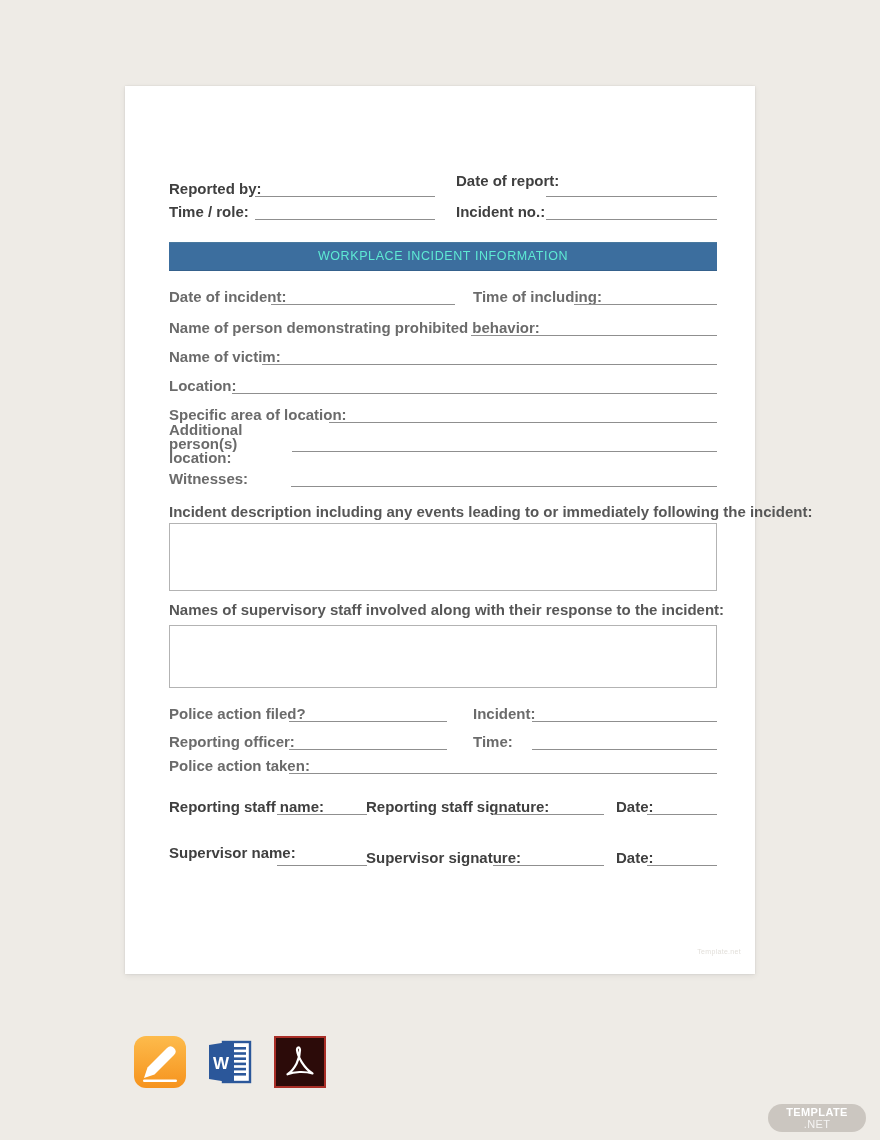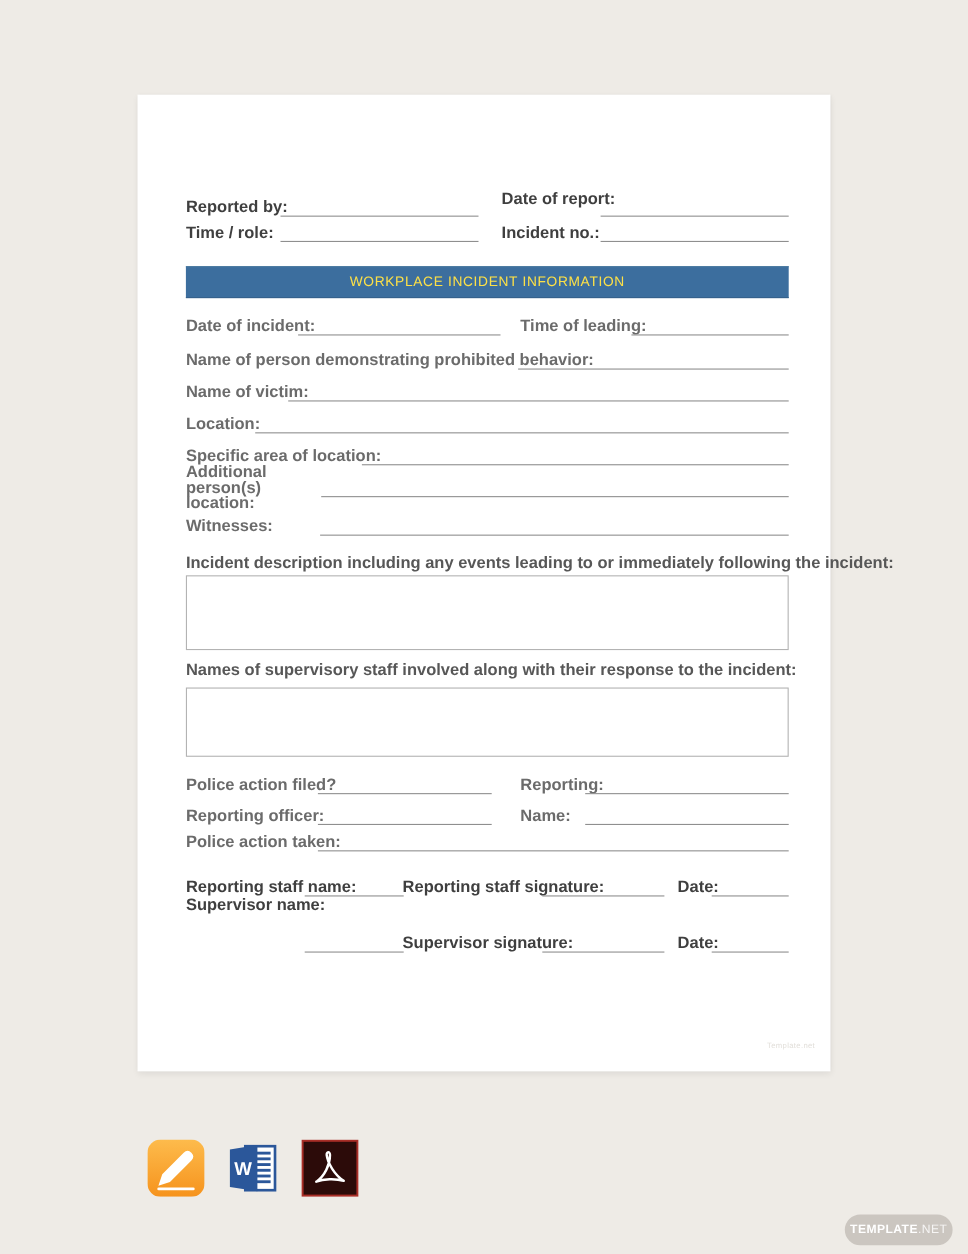--- a/index.html
+++ b/index.html
@@ -23,37 +23,37 @@
   .dk{color:#3f3f3f;}
   .md{color:#575757;}
   .wrap{white-space:normal;width:130px;}
   .line{
     position:absolute;height:13px;border-bottom:1px solid #8f8f8f;
   }
   .banner{
     position:absolute;left:44px;top:156px;width:548px;height:29px;
     background:#3c6e9e;border-top:1px solid #49799f;border-bottom:1px solid #35618c;
     box-sizing:border-box;
-    color:#fde047;font-size:12.5px;letter-spacing:.6px;
+    color:#5eead4;font-size:12.5px;letter-spacing:.6px;
     text-align:center;line-height:27px;
   }
   .box{
     position:absolute;left:44px;width:548px;border:1px solid #b3b3b3;
     box-sizing:border-box;background:#fff;
   }
   .wm{
     position:absolute;right:14px;top:862px;font-size:7px;color:#e2dfda;letter-spacing:.3px;
   }
   .appicon{
     position:absolute;top:1036px;width:52px;height:52px;cursor:pointer;
   }
   .badge{
     position:absolute;left:768px;top:1104px;width:98px;height:28px;border-radius:14px;
     background:#cbc6c0;display:flex;align-items:center;justify-content:center;
-    font-size:11px;letter-spacing:.4px;cursor:pointer;
+    font-size:11px;letter-spacing:.4px;cursor:pointer;flex-direction:column;
   }
   .badge .b{font-weight:700;color:#ffffff;}
   .badge .t{font-weight:400;color:rgba(255,255,255,.82);}
 </style>
 </head>
 <body>
 
 <div class="page">
 
 
@@ -64,21 +64,21 @@
 
   <span class="lbl dk" style="left:44px;top:119px">Time / role:</span>
   <div class="line" style="left:130px;top:120px;width:180px"></div>
   <span class="lbl dk" style="left:331px;top:119px">Incident no.:</span>
   <div class="line" style="left:421px;top:120px;width:171px"></div>
 
   <div class="banner">WORKPLACE INCIDENT INFORMATION</div>
 
   <span class="lbl" style="left:44px;top:204px">Date of incident:</span>
   <div class="line" style="left:146px;top:205px;width:184px"></div>
-  <span class="lbl" style="left:348px;top:204px">Time of leading:</span>
+  <span class="lbl" style="left:348px;top:204px">Time of including:</span>
   <div class="line" style="left:449px;top:205px;width:143px"></div>
 
   <span class="lbl" style="left:44px;top:235px">Name of person demonstrating prohibited behavior:</span>
   <div class="line" style="left:346px;top:236px;width:246px"></div>
 
   <span class="lbl" style="left:44px;top:264px">Name of victim:</span>
   <div class="line" style="left:137px;top:265px;width:455px"></div>
 
   <span class="lbl" style="left:44px;top:293px">Location:</span>
   <div class="line" style="left:107px;top:294px;width:485px"></div>
@@ -93,39 +93,39 @@
   <div class="line" style="left:166px;top:387px;width:426px"></div>
 
   <span class="lbl md" style="left:44px;top:419px">Incident description including any events leading to or immediately following the incident:</span>
   <div class="box" style="top:437px;height:68px"></div>
 
   <span class="lbl md" style="left:44px;top:517px">Names of supervisory staff involved along with their response to the incident:</span>
   <div class="box" style="top:539px;height:63px"></div>
 
   <span class="lbl" style="left:44px;top:621px">Police action filed?</span>
   <div class="line" style="left:164px;top:622px;width:158px"></div>
-  <span class="lbl" style="left:348px;top:621px">Reporting:</span>
+  <span class="lbl" style="left:348px;top:621px">Incident:</span>
   <div class="line" style="left:407px;top:622px;width:185px"></div>
 
   <span class="lbl" style="left:44px;top:649px">Reporting officer:</span>
   <div class="line" style="left:164px;top:650px;width:158px"></div>
-  <span class="lbl" style="left:348px;top:649px">Name:</span>
+  <span class="lbl" style="left:348px;top:649px">Time:</span>
   <div class="line" style="left:407px;top:650px;width:185px"></div>
 
   <span class="lbl" style="left:44px;top:673px">Police action taken:</span>
   <div class="line" style="left:164px;top:674px;width:428px"></div>
 
   <span class="lbl dk" style="left:44px;top:714px">Reporting staff name:</span>
   <div class="line" style="left:152px;top:715px;width:90px"></div>
   <span class="lbl dk" style="left:241px;top:714px">Reporting staff signature:</span>
   <div class="line" style="left:368px;top:715px;width:111px"></div>
   <span class="lbl dk" style="left:491px;top:714px">Date:</span>
   <div class="line" style="left:522px;top:715px;width:70px"></div>
 
-  <span class="lbl dk" style="left:44px;top:730px">Supervisor name:</span>
+  <span class="lbl dk" style="left:44px;top:760px">Supervisor name:</span>
   <div class="line" style="left:152px;top:766px;width:90px"></div>
   <span class="lbl dk" style="left:241px;top:765px">Supervisor signature:</span>
   <div class="line" style="left:368px;top:766px;width:111px"></div>
   <span class="lbl dk" style="left:491px;top:765px">Date:</span>
   <div class="line" style="left:522px;top:766px;width:70px"></div>
 
   <div class="wm">Template.net</div>
 </div>
 
 <div class="appicon" style="left:134px">

